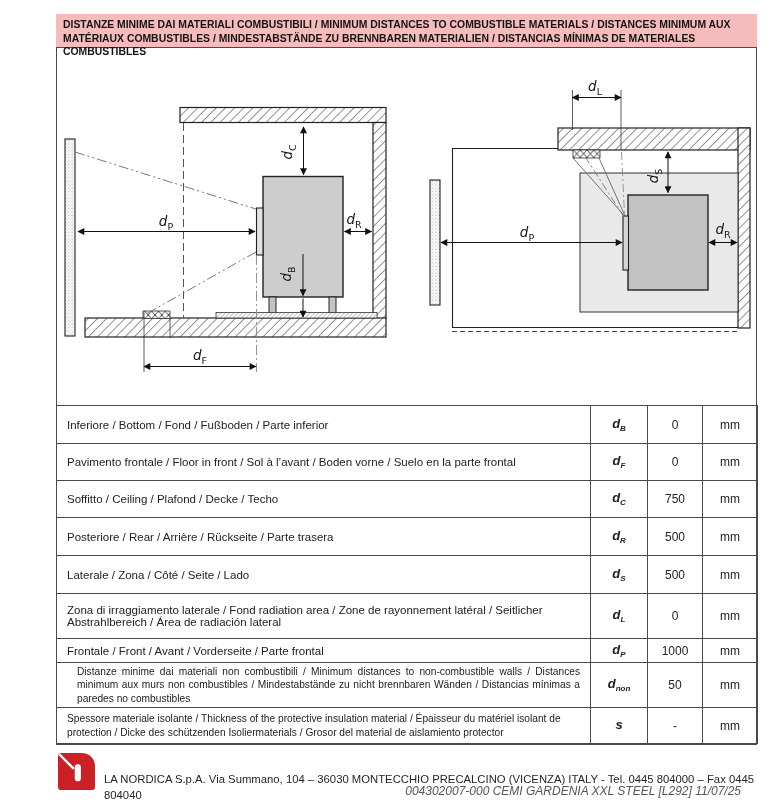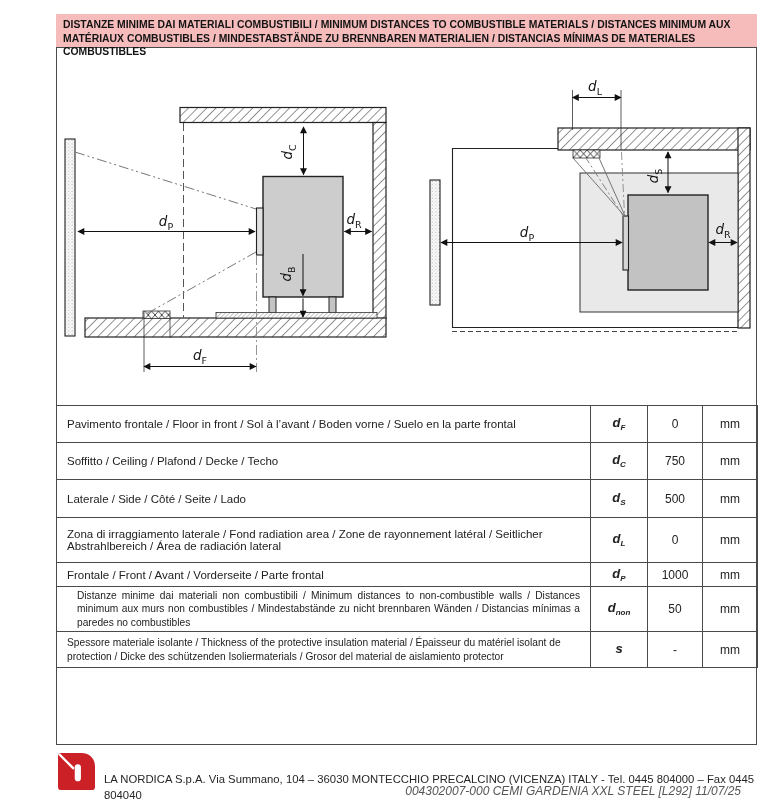--- a/index.html
+++ b/index.html
@@ -159,34 +159,46 @@
   </svg>
 
   <table class="dist-table">
     <colgroup>
         <col class="c-desc">
         <col class="c-sym">
         <col class="c-val">
         <col class="c-unit">
       </colgroup>
     <tbody>
+      <tr class="rh1">
+        <td class="desc">Inferiore / Bottom / Fond / Fußboden / Parte inferior</td>
+        <td class="sym"><span class="sym-d">d</span><span class="sym-sub">B</span></td>
+        <td class="val">0</td>
+        <td class="unit">mm</td>
+      </tr>
       <tr class="rh2">
         <td class="desc">Pavimento frontale / Floor in front / Sol à l’avant / Boden vorne / Suelo en la parte frontal</td>
         <td class="sym"><span class="sym-d">d</span><span class="sym-sub">F</span></td>
         <td class="val">0</td>
         <td class="unit">mm</td>
       </tr>
       <tr class="rh3">
         <td class="desc">Soffitto / Ceiling / Plafond / Decke / Techo</td>
         <td class="sym"><span class="sym-d">d</span><span class="sym-sub">C</span></td>
         <td class="val">750</td>
         <td class="unit">mm</td>
       </tr>
+      <tr class="rh4">
+        <td class="desc">Posteriore / Rear / Arrière / Rückseite / Parte trasera</td>
+        <td class="sym"><span class="sym-d">d</span><span class="sym-sub">R</span></td>
+        <td class="val">500</td>
+        <td class="unit">mm</td>
+      </tr>
       <tr class="rh5">
-        <td class="desc">Laterale / Side / Côté / Seite / Lado</td>
+        <td class="desc">Laterale / Zona / Côté / Seite / Lado</td>
         <td class="sym"><span class="sym-d">d</span><span class="sym-sub">S</span></td>
         <td class="val">500</td>
         <td class="unit">mm</td>
       </tr>
       <tr class="rh6">
         <td class="desc">Zona di irraggiamento laterale / Fond radiation area / Zone de rayonnement latéral / Seitlicher Abstrahlbereich / Área de radiación lateral</td>
         <td class="sym"><span class="sym-d">d</span><span class="sym-sub">L</span></td>
         <td class="val">0</td>
         <td class="unit">mm</td>
       </tr>

